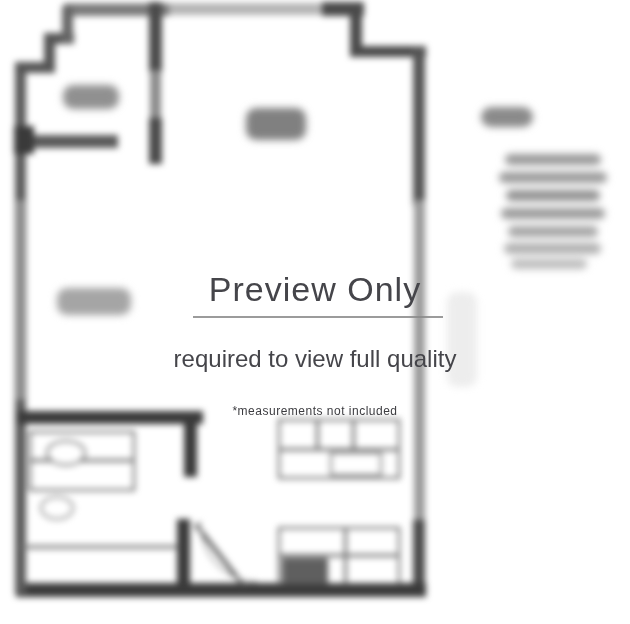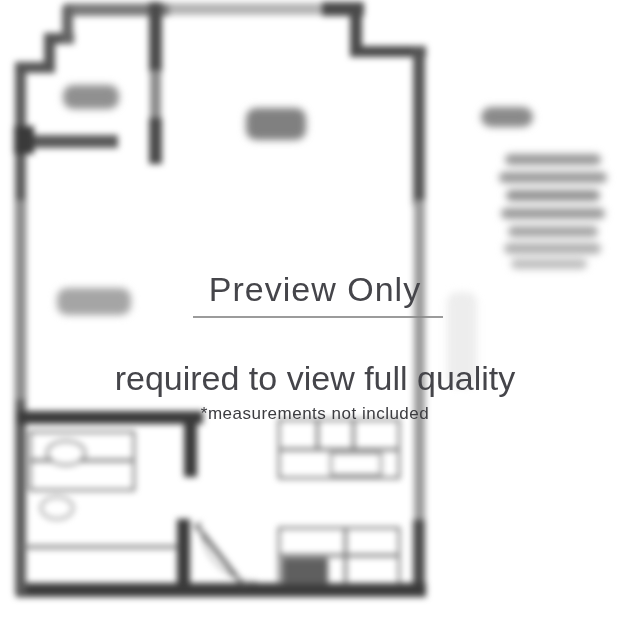--- a/index.html
+++ b/index.html
@@ -26,22 +26,22 @@
     position:absolute;left:0;width:630px;
     text-align:center;
     color:#45454a;
   }
   #wm-title{top:226px;font-size:34px;letter-spacing:1px;}
   #wm-divider{
     position:absolute;left:193px;top:272px;width:250px;height:2px;
     background:#8a8a8a;opacity:.85;
   }
   #wm-line1{top:286px;font-size:27px;}
-  #wm-line2{top:315px;font-size:34px;}
-  #wm-note{top:360px;font-size:17px;letter-spacing:.5px;color:#3c3c40;}
+  #wm-line2{top:301px;font-size:24px;}
+  #wm-note{top:360px;font-size:12px;letter-spacing:.5px;color:#3c3c40;}
 </style>
 </head>
 <body>
 
 <div id="stage">
 
   <div id="floorplan">
       <div class="fp-el" style="left: 64px; top: 3px; width: 300px; height: 12px; background: rgb(181, 181, 181);"></div>
       <div class="fp-el" style="left: 64px; top: 4px; width: 105px; height: 12px; background: rgb(122, 122, 122);"></div>
       <div class="fp-el" style="left: 322px; top: 2px; width: 42px; height: 14px; background: rgb(74, 74, 74);"></div>

